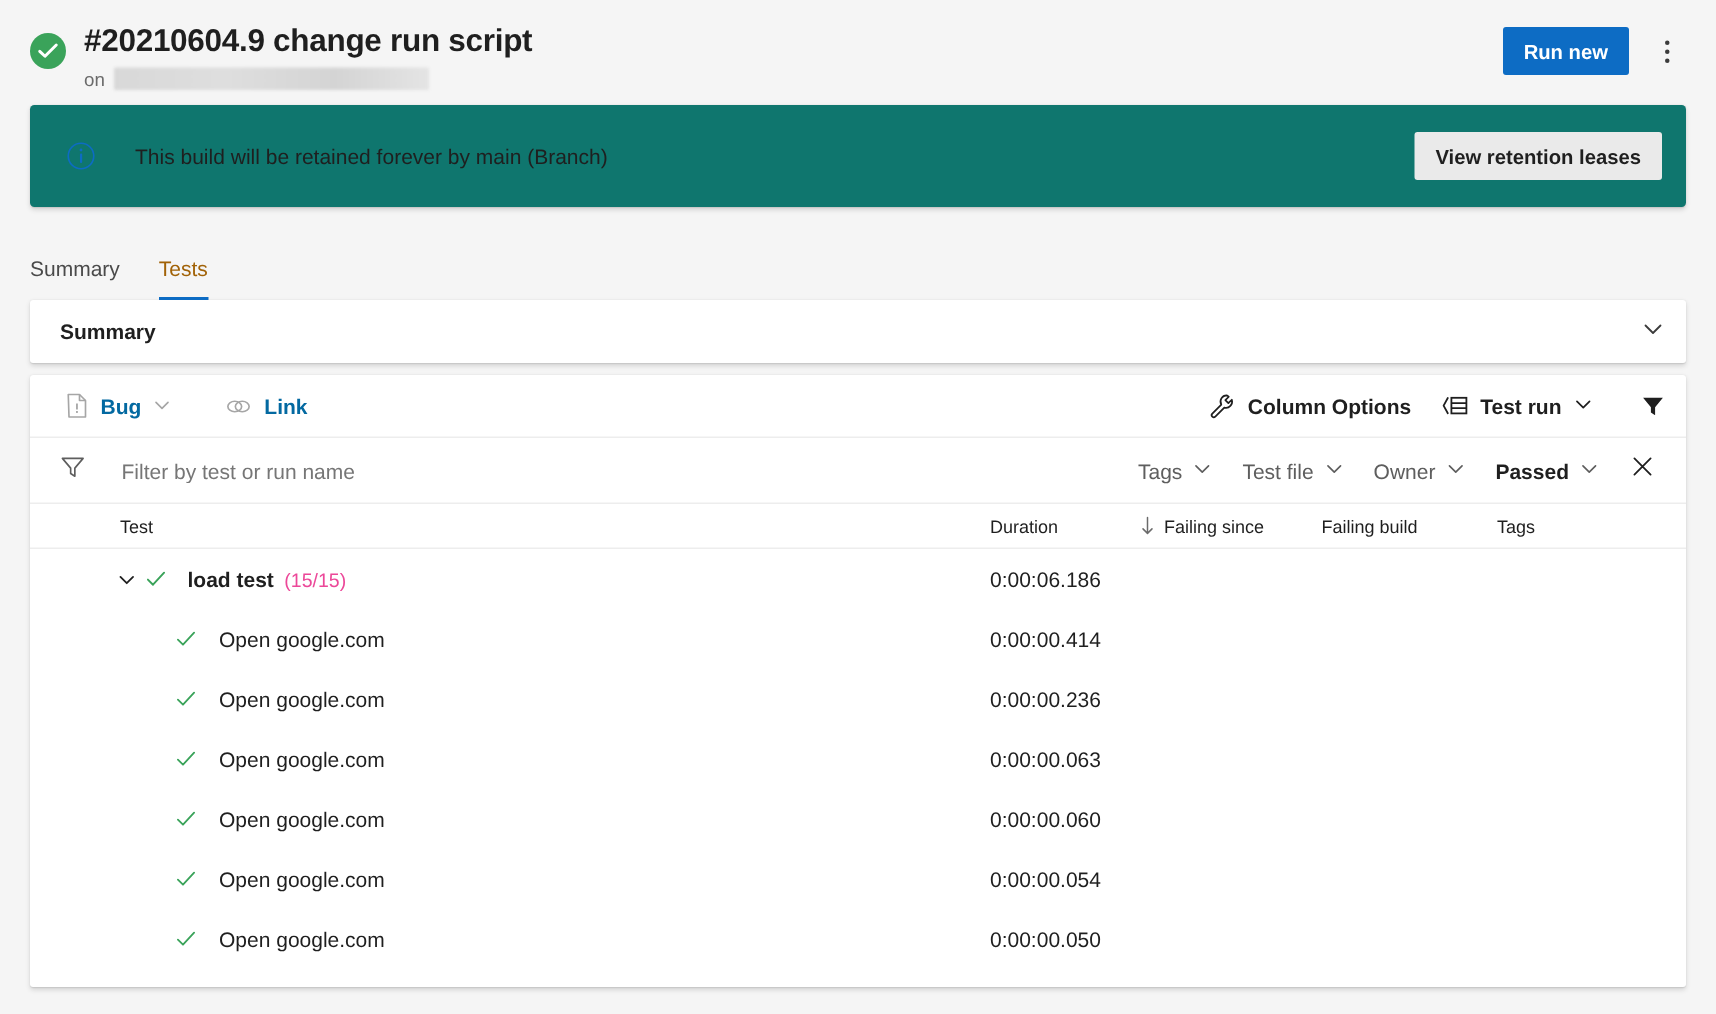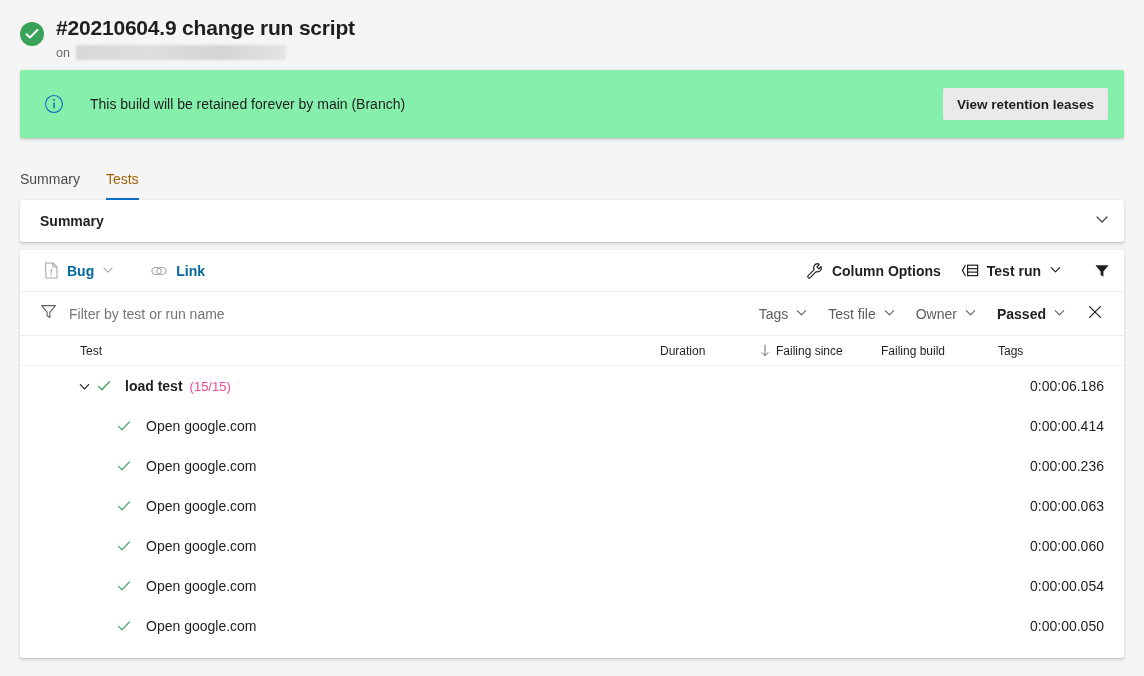--- a/index.html
+++ b/index.html
@@ -75,21 +75,21 @@
     align-items: center; justify-content: center;
     gap: 3px;
     cursor: pointer;
   }
   .kebab i { width: 3px; height: 3px; background: #3b3b3b; border-radius: 50%; display: block; }
 
   
   .banner {
     margin: 2px 20px 12px 20px;
     height: 68px;
-    background: #86efac;
+    background: #0f766e;
     border-radius: 3px;
     box-shadow: 0 0.3px 0.9px rgba(0,0,0,0.10), 0 1.6px 3.6px rgba(0,0,0,0.13);
     display: flex;
     align-items: center;
     padding: 0 16px 0 24px;
   }
   .banner .info-icon { flex: 0 0 20px; height: 20px; }
   .banner-text {
     margin-left: 26px;
     font-size: 14px;
@@ -179,21 +179,21 @@
   .tb-spacer { flex: 1; }
   .tb-icon { display: flex; align-items: center; }
 
   .filterbar {
     height: 44px;
     display: flex;
     align-items: center;
     padding: 0 14px 0 20px;
     border-bottom: 1px solid #ededed;
   }
-  .filter-input-wrap { display: flex; gap: 12px; flex: 1; }
+  .filter-input-wrap { display: flex; gap: 24px; flex: 1; }
   .filter-input {
     border: none; outline: none;
     font-family: inherit;
     font-size: 14px;
     color: #1f1f1f;
     background: transparent;
     width: 420px;
   }
   .filter-input::placeholder { color: #767676; }
   .pill {
@@ -222,21 +222,20 @@
   .th-failsince { width: 105px; }
   .th-failbuild { width: 117px; }
   .th-tags { width: 80px; }
 
   .tbody { flex: 1; overflow: hidden; }
   .row {
     height: 40px;
     display: flex;
     align-items: center;
     font-size: 14px;
-    justify-content: space-between;
   }
   .cell-test { width: 640px; display: flex; align-items: center; }
   .cell-duration { width: 94px; white-space: nowrap; }
   .row .chev-cell { width: 18px; display: flex; justify-content: center; margin-left: 55px; }
   .row .check-cell { width: 22px; display: flex; justify-content: center; }
   .group-name { font-weight: bold; margin-left: 10px; }
   .group-count { color: #ec4899; font-size: 13px; margin-left: 7px; }
   .child-indent { width: 93px; }
   .child-name { margin-left: 11px; }
   .row.child .check-cell { width: 22px; }
@@ -250,20 +249,28 @@
       <path d="M1.5 7.2 L5 10.5 L12.5 3" stroke="#ffffff" stroke-width="2" fill="none" stroke-linecap="round" stroke-linejoin="round"></path>
     </svg>
   </div>
   <div class="header-text">
     <div class="build-title">#20210604.9 change run script</div>
     <div class="build-sub">
       <span>on</span>
       <span class="redacted"></span>
     </div>
   </div>
+  <div class="header-actions">
+    <button class="btn-primary">Run new</button>
+    <div class="kebab">
+      <i></i>
+      <i></i>
+      <i></i>
+    </div>
+  </div>
 </div>
 
 <div class="banner">
   <span class="info-icon">
     <svg width="20" height="20" viewBox="0 0 20 20">
       <circle cx="10" cy="10" r="8.5" fill="none" stroke="#0d6cc4" stroke-width="1.1"></circle>
       <circle cx="10" cy="6" r="0.95" fill="#0d6cc4"></circle>
       <rect x="9.3" y="8.4" width="1.5" height="6.2" rx="0.6" fill="#0d6cc4"></rect>
     </svg>
   </span>

